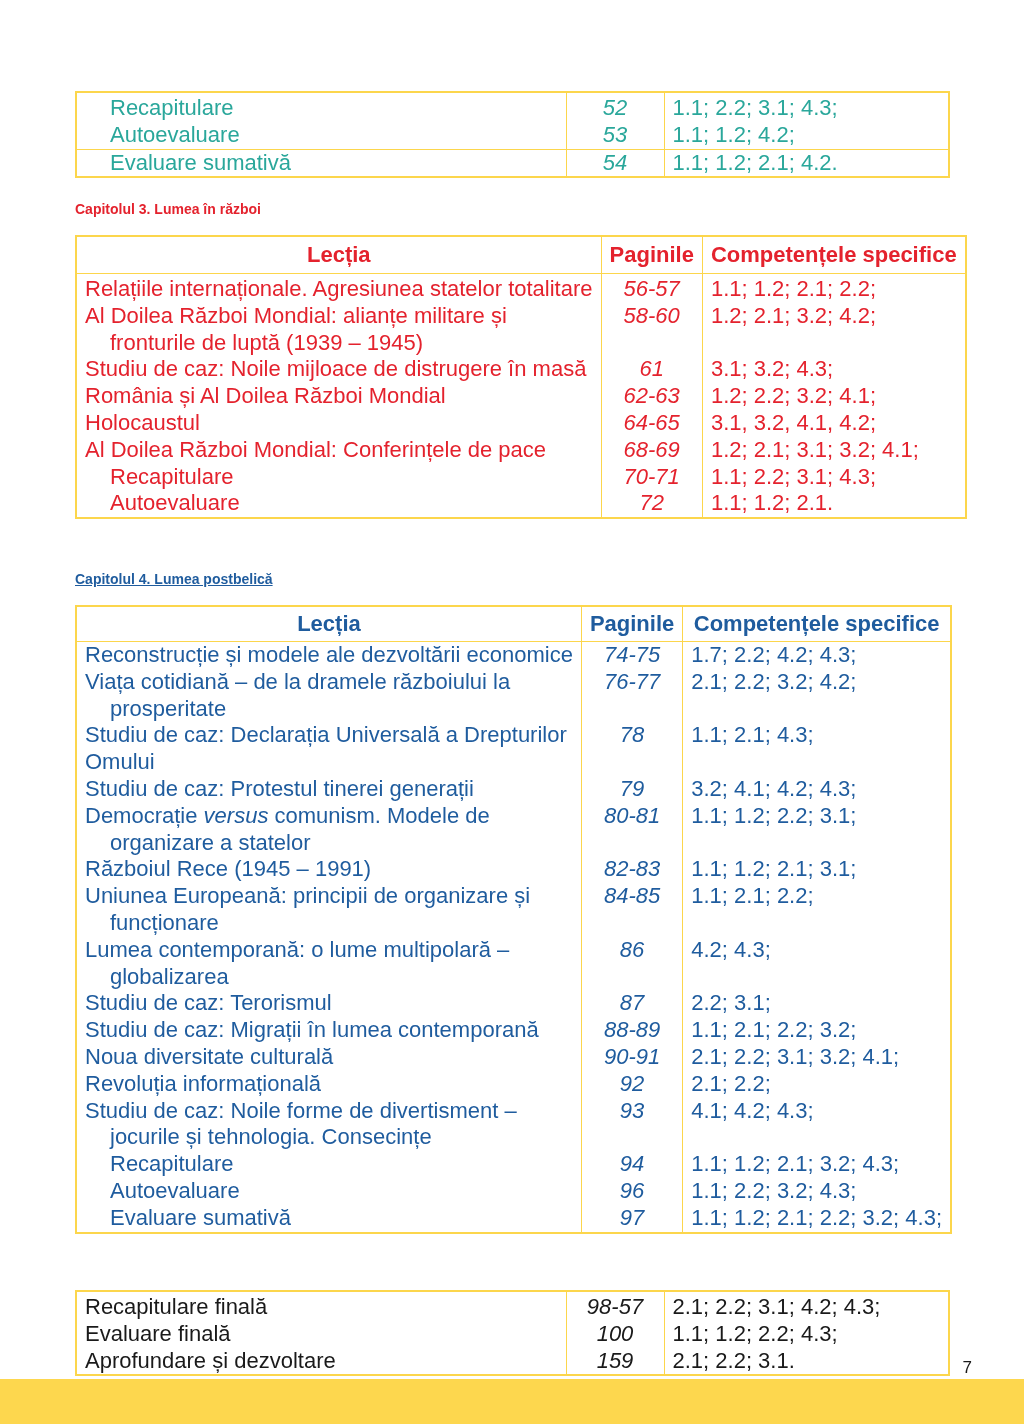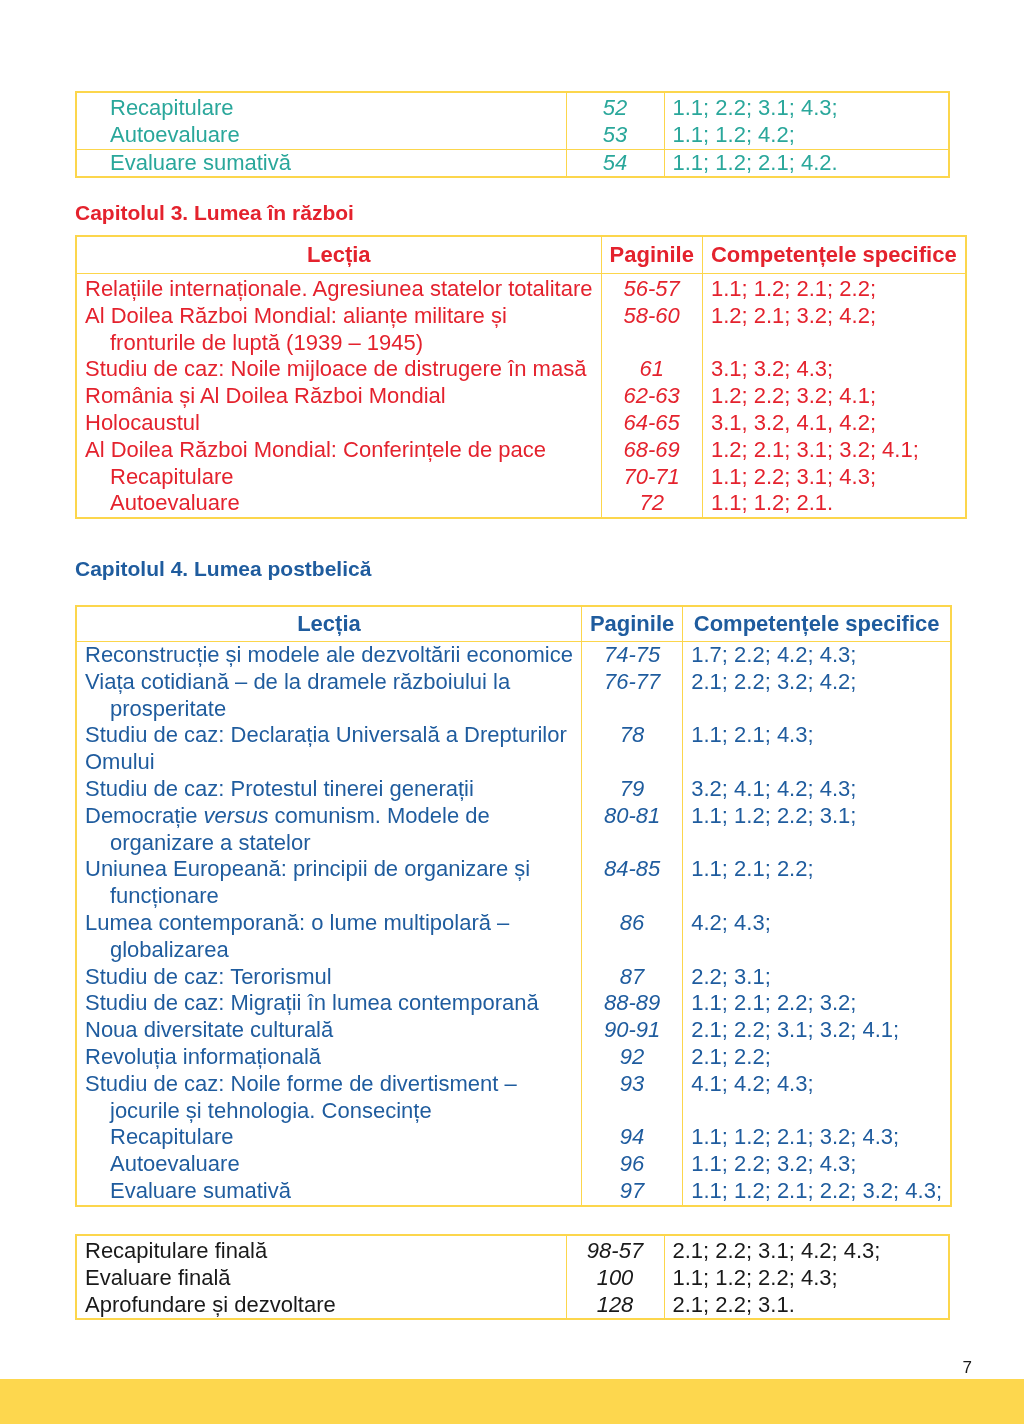--- a/index.html
+++ b/index.html
@@ -42,21 +42,21 @@
     .teal { color: #2aa79b; }
     .red { color: #e4222d; }
     .blue { color: #1f5c9e; }
     .black { color: #1a1a1a; }
 
     .chapter-title {
       position: absolute;
       left: 75px;
       font-family: "Liberation Sans", sans-serif;
       font-weight: bold;
-      font-size: 21px;
+      font-size: 14px;
       text-align: center;
     }
 
     .page-number {
       position: absolute;
       right: 52px;
       top: 1358px;
       font-size: 17px;
       color: #1a1a1a;
       font-family: "Liberation Sans", sans-serif;
@@ -152,21 +152,21 @@
     <td class="c-comp">1.1; 2.2; 3.1; 4.3;</td>
   </tr>
   <tr>
     <td class="c-lesson indent">Autoevaluare</td>
     <td class="c-pages">72</td>
     <td class="c-comp">1.1; 1.2; 2.1.</td>
   </tr>
 </tbody>
   </table>
 
-<div class="chapter-title blue" style="top:557px;">Capitolul 4. Lumea postbelică</div>
+<div class="chapter-title blue" style="top:571px;text-decoration:underline;">Capitolul 4. Lumea postbelică</div>
 
 <table class="toc blue" style="top:605px;">
   <colgroup>
       <col>
       <col style="width:98px">
       <col style="width:285px">
     </colgroup>
   <tbody>
       <tr>
     <th style="height:30px; line-height:34px;">Lecția</th>
@@ -207,20 +207,25 @@
     <td class="c-lesson"><span>Democrație </span><em>versus</em><span> comunism. Modele de</span></td>
     <td class="c-pages">80-81</td>
     <td class="c-comp">1.1; 1.2; 2.2; 3.1;</td>
   </tr>
   <tr>
     <td class="c-lesson indent">organizare a statelor</td>
     <td class="c-pages"></td>
     <td class="c-comp"></td>
   </tr>
   <tr>
+    <td class="c-lesson">Războiul Rece (1945 – 1991)</td>
+    <td class="c-pages">82-83</td>
+    <td class="c-comp">1.1; 1.2; 2.1; 3.1;</td>
+  </tr>
+  <tr>
     <td class="c-lesson">Uniunea Europeană: principii de organizare și</td>
     <td class="c-pages">84-85</td>
     <td class="c-comp">1.1; 2.1; 2.2;</td>
   </tr>
   <tr>
     <td class="c-lesson indent">funcționare</td>
     <td class="c-pages"></td>
     <td class="c-comp"></td>
   </tr>
   <tr>
@@ -274,39 +279,39 @@
     <td class="c-comp">1.1; 2.2; 3.2; 4.3;</td>
   </tr>
   <tr>
     <td class="c-lesson indent">Evaluare sumativă</td>
     <td class="c-pages">97</td>
     <td class="c-comp">1.1; 1.2; 2.1; 2.2; 3.2; 4.3;</td>
   </tr>
 </tbody>
   </table>
 
-<table class="toc black" style="top:1234px;border-radius:32px;">
+<table class="toc black" style="top:1290px;border-radius:32px;">
   <colgroup>
       <col>
       <col style="width:98px">
       <col style="width:285px">
     </colgroup>
   <tbody>
       <tr>
     <td class="c-lesson" style="padding-top:2px">Recapitulare finală</td>
     <td class="c-pages" style="padding-top:2px">98-57</td>
     <td class="c-comp" style="padding-top:2px">2.1; 2.2; 3.1; 4.2; 4.3;</td>
   </tr>
   <tr>
     <td class="c-lesson">Evaluare finală</td>
     <td class="c-pages">100</td>
     <td class="c-comp">1.1; 1.2; 2.2; 4.3;</td>
   </tr>
   <tr>
     <td class="c-lesson">Aprofundare și dezvoltare</td>
-    <td class="c-pages">128</td>
+    <td class="c-pages">159</td>
     <td class="c-comp">2.1; 2.2; 3.1.</td>
   </tr>
 </tbody>
   </table>
 
 <div class="page-number">7</div>
 <div class="footer-band"></div>
 
 </body></html>

